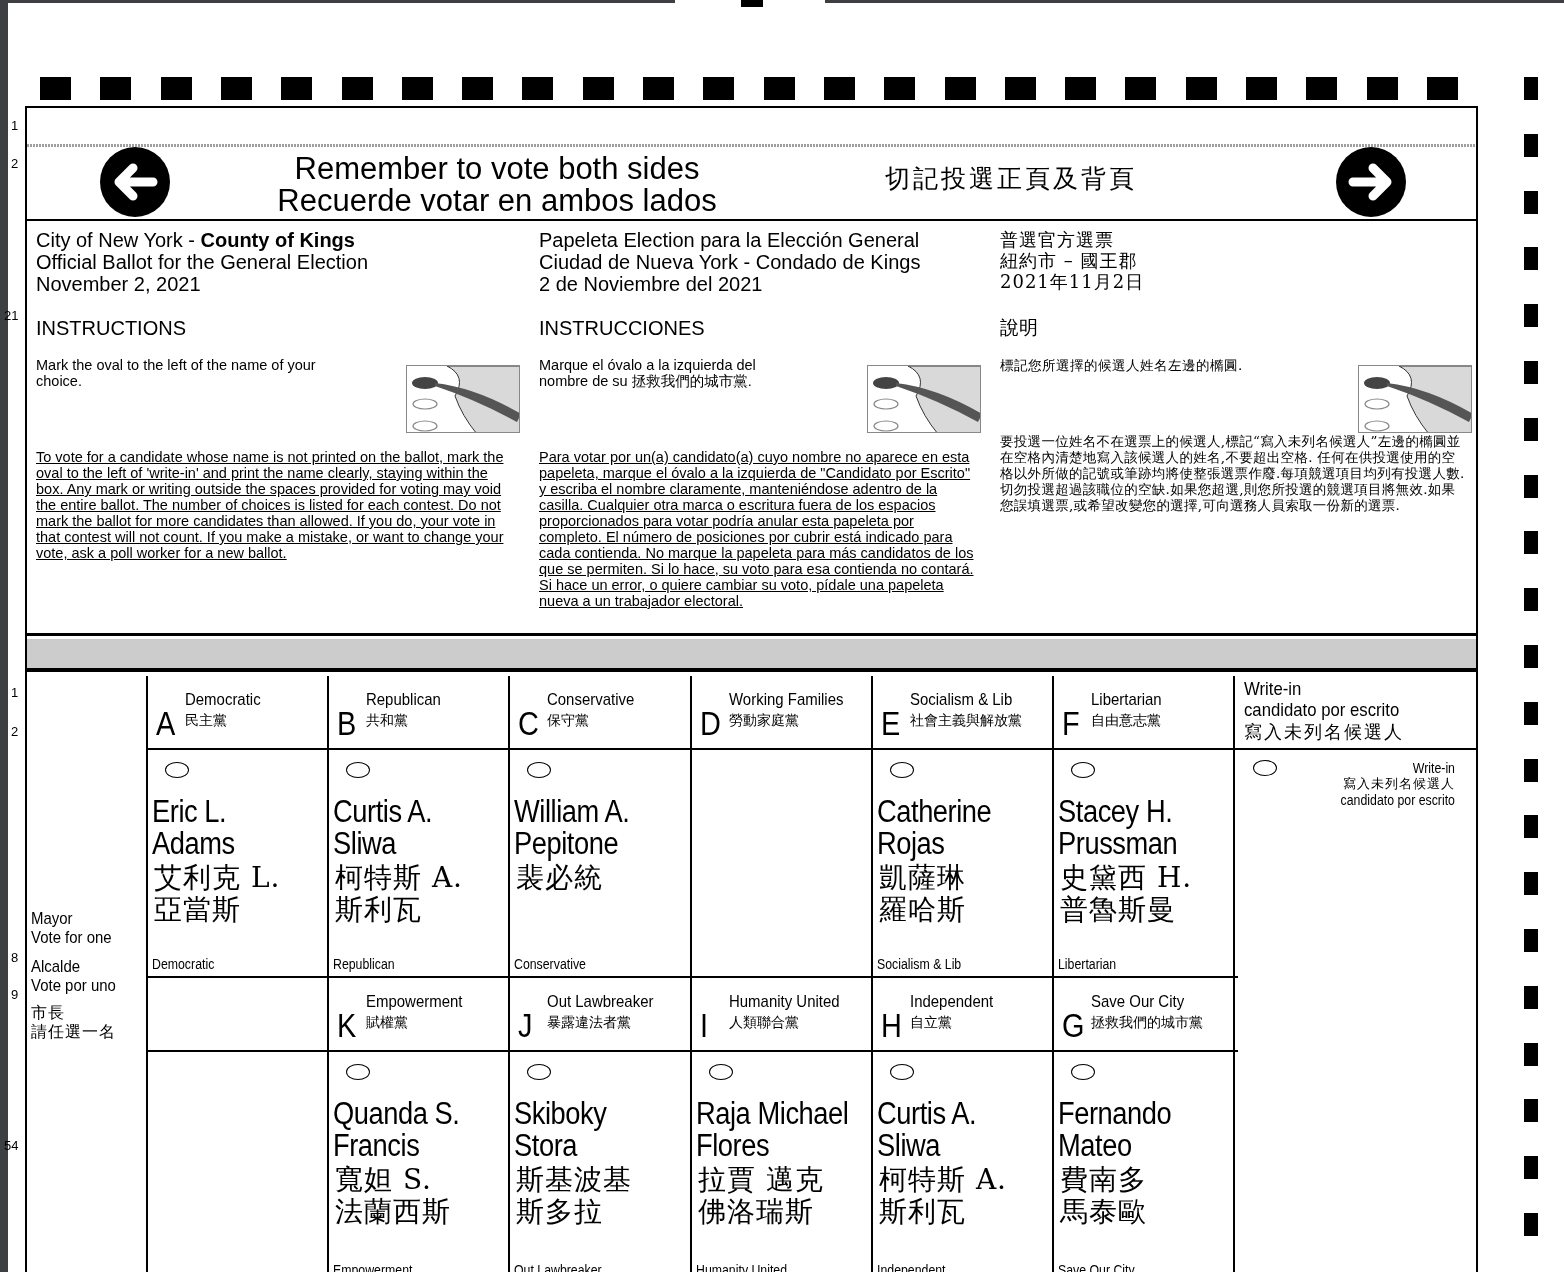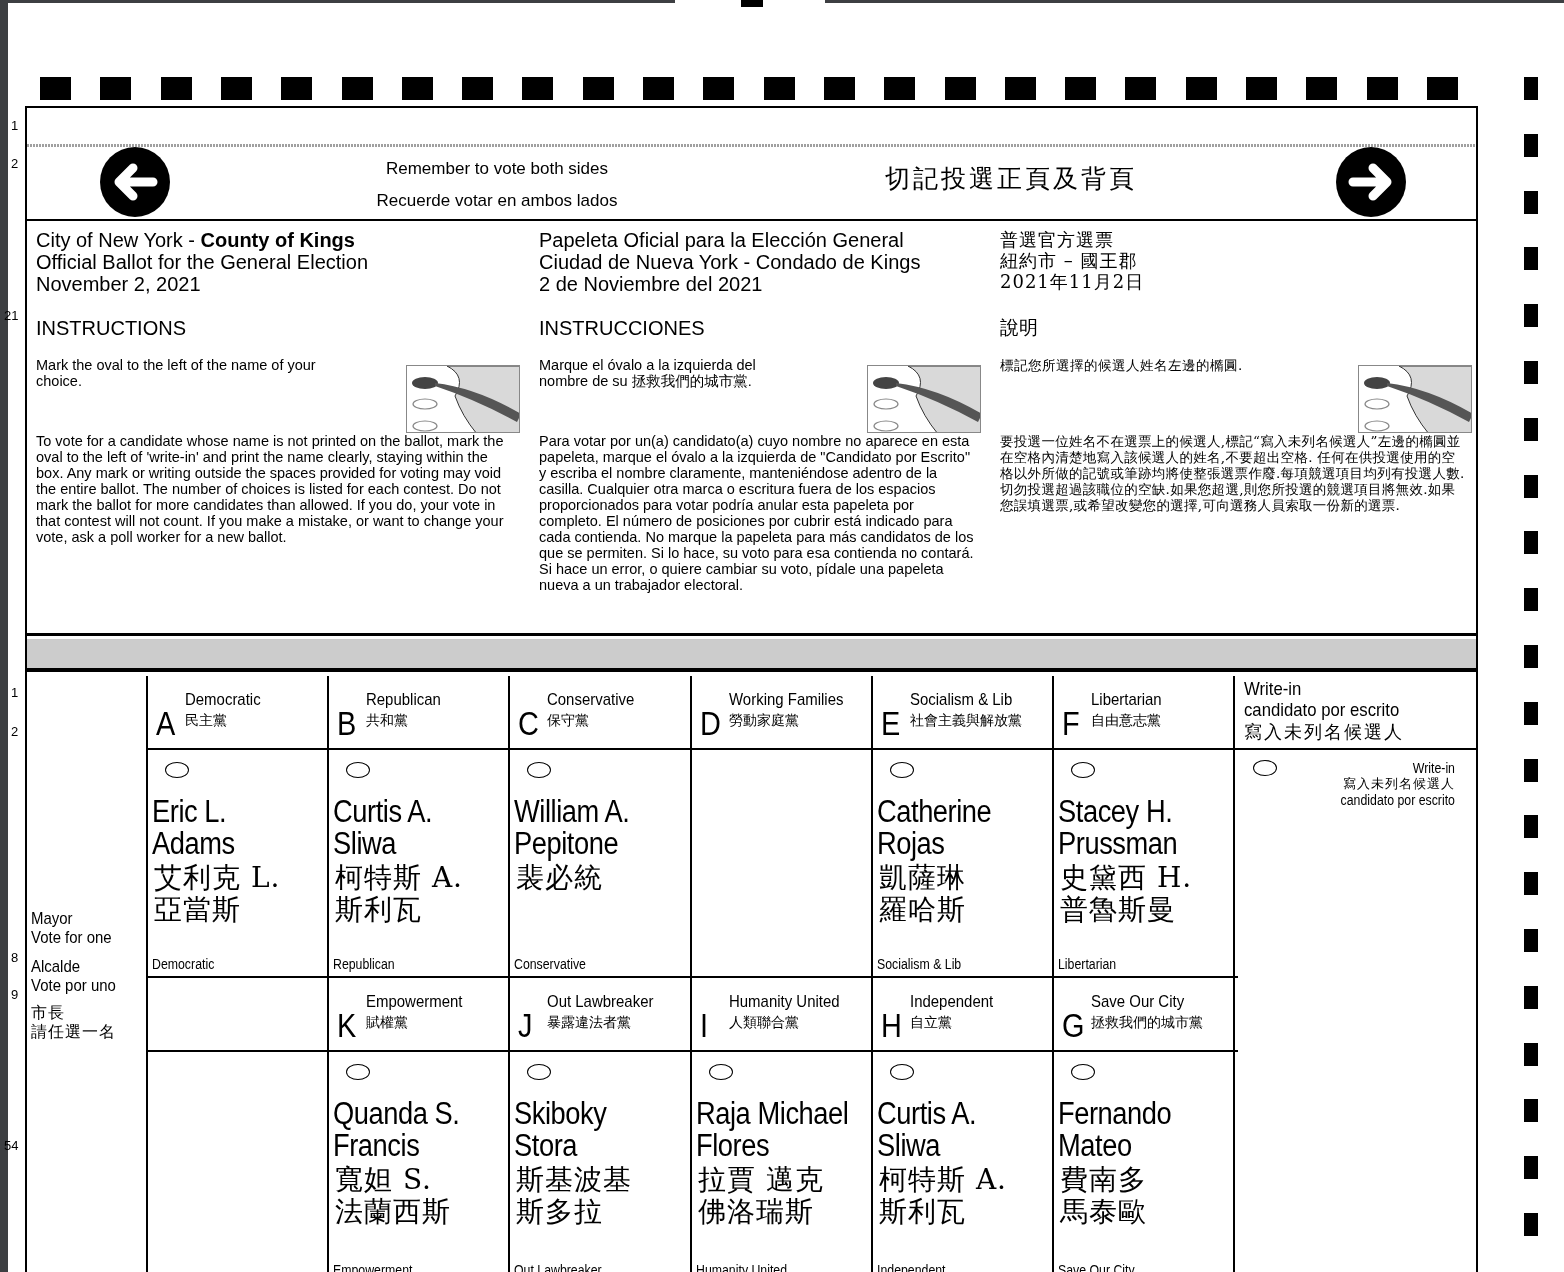--- a/index.html
+++ b/index.html
@@ -28,36 +28,36 @@
   .hdr-row1 { position: absolute; left: 0; top: 0; width: 100%; height: 36px; }
   .style-code { position: absolute; left: 4px; top: 8px; font-size: 23px; letter-spacing: -0.5px; transform: scaleX(0.88); transform-origin: left top; white-space: nowrap; }
   .page-of { position: absolute; right: 4px; top: 4px; font-size: 27px; font-weight: bold; transform: scaleX(0.85); transform-origin: right top; white-space: nowrap; }
   .micro-line { position: absolute; left: 0; top: 36px; width: 100%; height: 3px;
     background: repeating-linear-gradient(90deg, #777 0 2px, #fff 2px 3px); opacity: 0.7; }
 
   .reminder-row { position: absolute; left: 0; top: 40px; width: 100%; height: 73px; border-bottom: 2px solid #000; }
   .arrow-btn { position: absolute; width: 72px; height: 72px; top: -2px; }
   .arrow-left { left: 72px; }
   .arrow-right { right: 69px; }
-  .reminder-en { position: absolute; left: 240px; top: 5px; width: 460px; text-align: center; font-size: 17px; line-height: 32px; }
+  .reminder-en { position: absolute; left: 240px; top: 5px; width: 460px; text-align: center; font-size: 31px; line-height: 32px; }
   .reminder-zh { position: absolute; left: 858px; top: 14px; font-size: 25px; letter-spacing: 3px; white-space: nowrap; }
 
   .instr { position: absolute; left: 0; top: 115px; width: 100%; height: 413px; border-bottom: 3px solid #000; }
   .instr-col { position: absolute; top: 6px; }
   .col-en { left: 9px; width: 490px; }
   .col-es { left: 512px; width: 440px; }
   .col-zh { left: 973px; width: 470px; }
   .ballot-title { font-size: 20px; line-height: 22px; white-space: nowrap; }
   .ballot-title b { font-weight: bold; }
   .ballot-title-zh { font-size: 18px; line-height: 21px; white-space: nowrap; letter-spacing: 1px; }
   .instr-heading { position: absolute; top: 88px; font-size: 20px; white-space: nowrap; }
   .instr-heading-zh { position: absolute; top: 86px; font-size: 19px; }
   .instr-mark { position: absolute; top: 128px; font-size: 14.5px; line-height: 16px; }
   .instr-mark-zh { position: absolute; top: 128px; font-size: 13.5px; line-height: 16px; letter-spacing: 0.5px; }
-  .instr-body { position: absolute; top: 204px; font-size: 14.5px; line-height: 16px; }
+  .instr-body { position: absolute; top: 220px; font-size: 14.5px; line-height: 16px; text-decoration: underline; }
   .instr-body-zh { position: absolute; top: 204px; font-size: 13.5px; line-height: 16px; letter-spacing: 0.3px; }
   .hand-img { position: absolute; top: 136px; width: 114px; height: 68px; border: 1px solid #888; background: #fff; overflow: hidden; }
 
   .gray-band { position: absolute; left: 0; top: 531px; width: 100%; height: 33px; background: #cccccc; border-bottom: 4px solid #000; }
 
   
   .grid { position: absolute; left: 0; top: 568px; width: 100%; height: 600px; }
   .contest-label { position: absolute; left: 4px; top: 233px; width: 110px; }
   .contest-title-en { font-size: 17px; line-height: 19px; transform: scaleX(0.88); transform-origin: left top; white-space: nowrap; }
   .contest-title-es { font-size: 17px; line-height: 19px; margin-top: 10px; transform: scaleX(0.88); transform-origin: left top; white-space: nowrap; }
@@ -193,21 +193,21 @@
             <ellipse cx="18" cy="17" rx="13" ry="6" fill="#444"></ellipse>
             <path d="M28 17 Q70 22 114 48 L110 56 Q70 34 28 20 Z" fill="#555"></path>
             <ellipse cx="18" cy="38" rx="12" ry="5" fill="none" stroke="#888" stroke-width="1.2"></ellipse>
             <ellipse cx="18" cy="60" rx="12" ry="5" fill="none" stroke="#888" stroke-width="1.2"></ellipse>
           </svg></div>
       <div class="instr-body" style="width:482px;">To vote for a candidate whose name is not printed on the ballot, mark the oval to the left of 'write-in' and print the name clearly, staying within the box. Any mark or writing outside the spaces provided for voting may void the entire ballot. The number of choices is listed for each contest.  Do not mark the ballot for more candidates than allowed. If you do, your vote in that contest will not count.  If you make a mistake, or want to change your vote, ask a poll worker for a new ballot.</div>
     </div>
 
     <div class="instr-col col-es" style="height:400px;">
       <div class="ballot-title">
-        <div>Papeleta Oficial para la Elección General</div>
+        <div>Papeleta Election para la Elección General</div>
         <div>Ciudad de Nueva York - Condado de Kings</div>
         <div>2 de Noviembre del 2021</div>
       </div>
       <div class="instr-heading">INSTRUCCIONES</div>
       <div class="instr-mark" style="width:260px;">Marque el óvalo a la izquierda del nombre de su 拯救我們的城市黨.</div>
       <div class="hand-img" style="left:328px;"><svg width="114" height="68" viewBox="0 0 114 68">
             <path d="M40 0 L114 0 L114 68 L70 68 Q55 50 48 30 Q60 10 40 0 Z" fill="#d9d9d9" stroke="#333" stroke-width="1"></path>
             <ellipse cx="18" cy="17" rx="13" ry="6" fill="#444"></ellipse>
             <path d="M28 17 Q70 22 114 48 L110 56 Q70 34 28 20 Z" fill="#555"></path>
             <ellipse cx="18" cy="38" rx="12" ry="5" fill="none" stroke="#888" stroke-width="1.2"></ellipse>

